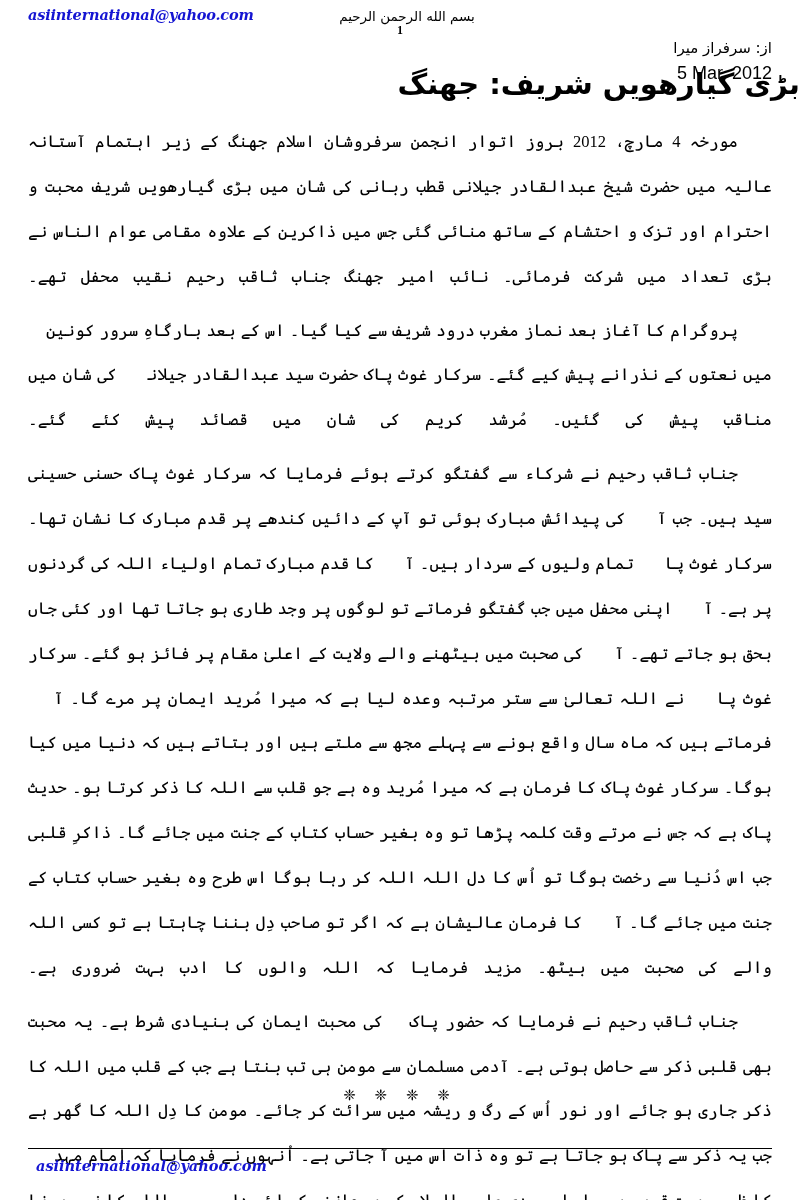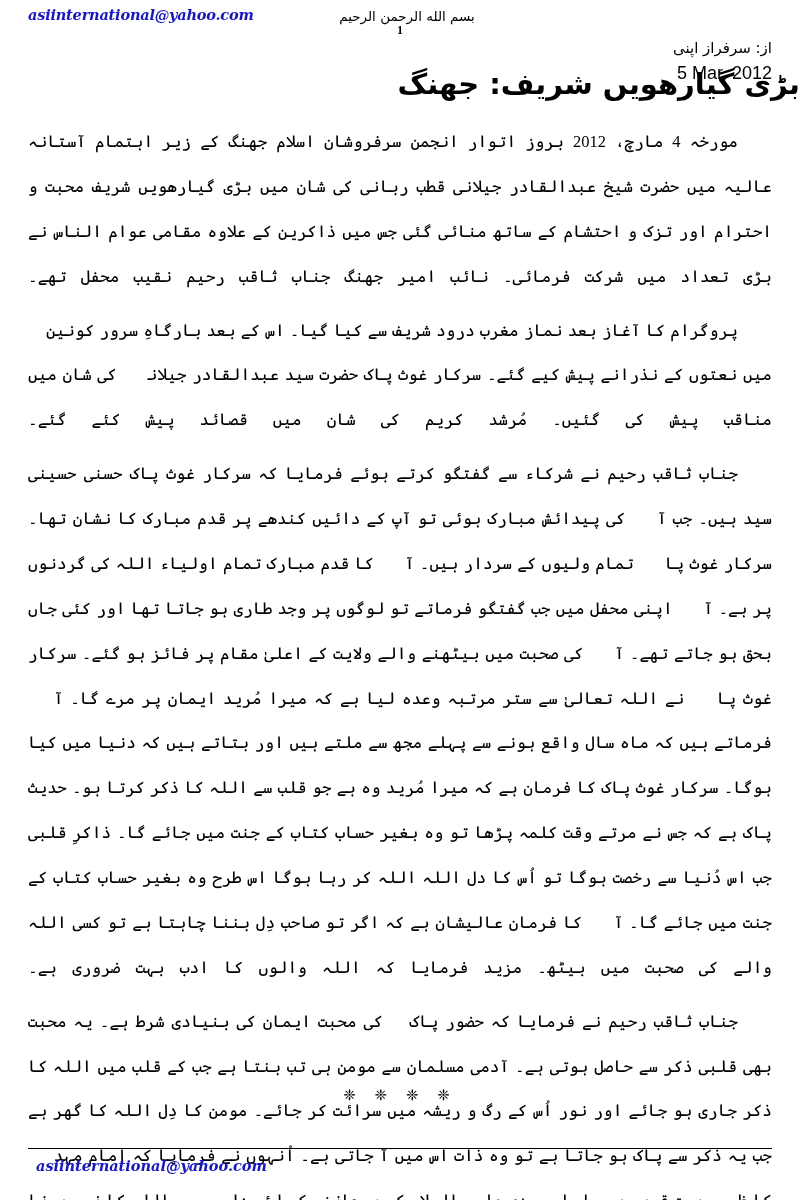--- a/index.html
+++ b/index.html
@@ -199,21 +199,21 @@
 
 <div class="page">
 
   <div class="header-row">
     <div class="header-email">asiinternational@yahoo.com</div>
     <div class="bismillah">بسم الله الرحمن الرحيم</div>
     <div class="page-number">1</div>
   </div>
 
   <div class="byline-block">
-    <div class="byline-author">از: سرفراز اپنی</div>
+    <div class="byline-author">از: سرفراز میرا</div>
     <div class="byline-date">5 Mar, 2012</div>
   </div>
 
   <h1 class="title">بڑی گیارھویں شریف: جھنگ</h1>
 
   <div class="body-area">
     <p class="para indent">مورخہ 4 مارچ، 2012 بروز اتوار انجمن سرفروشان اسلام جھنگ کے زیر اہتمام آستانہ عالیہ میں حضرت شیخ عبدالقادر جیلانی قطب ربانی کی شان میں بڑی گیارھویں شریف محبت و احترام اور تزک و احتشام کے ساتھ منائی گئی جس میں ذاکرین کے علاوہ مقامی عوام الناس نے بڑی تعداد میں شرکت فرمائی۔ نائب امیر جھنگ جناب ثاقب رحیم نقیب محفل تھے۔</p>
     <p class="para indent">پروگرام کا آغاز بعد نماز مغرب درود شریف سے کیا گیا۔ اس کے بعد بارگاہِ سرور کونین ﷺ میں نعتوں کے نذرانے پیش کیے گئے۔ سرکار غوث پاک حضرت سید عبدالقادر جیلانیؒ کی شان میں مناقب پیش کی گئیں۔ مُرشد کریم کی شان میں قصائد پیش کئے گئے۔</p>
     <p class="para indent">جناب ثاقب رحیم نے شرکاء سے گفتگو کرتے ہوئے فرمایا کہ سرکار غوث پاک حسنی حسینی سید ہیں۔ جب آپؒ کی پیدائش مبارک ہوئی تو آپ کے دائیں کندھے پر قدم مبارک کا نشان تھا۔ سرکار غوث پاکؒ تمام ولیوں کے سردار ہیں۔ آپؒ کا قدم مبارک تمام اولیاء اللہ کی گردنوں پر ہے۔ آپؒ اپنی محفل میں جب گفتگو فرماتے تو لوگوں پر وجد طاری ہو جاتا تھا اور کئی جاں بحق ہو جاتے تھے۔ آپؒ کی صحبت میں بیٹھنے والے ولایت کے اعلیٰ مقام پر فائز ہو گئے۔ سرکار غوث پاکؒ نے اللہ تعالیٰ سے ستر مرتبہ وعدہ لیا ہے کہ میرا مُرید ایمان پر مرے گا۔ آپؒ فرماتے ہیں کہ ماہ سال واقع ہونے سے پہلے مجھ سے ملتے ہیں اور بتاتے ہیں کہ دنیا میں کیا ہوگا۔ سرکار غوث پاک کا فرمان ہے کہ میرا مُرید وہ ہے جو قلب سے اللہ کا ذکر کرتا ہو۔ حدیث پاک ہے کہ جس نے مرتے وقت کلمہ پڑھا تو وہ بغیر حساب کتاب کے جنت میں جائے گا۔ ذاکرِ قلبی جب اس دُنیا سے رخصت ہوگا تو اُس کا دل اللہ اللہ کر رہا ہوگا اس طرح وہ بغیر حساب کتاب کے جنت میں جائے گا۔ آپؒ کا فرمان عالیشان ہے کہ اگر تو صاحب دِل بننا چاہتا ہے تو کسی اللہ والے کی صحبت میں بیٹھ۔ مزید فرمایا کہ اللہ والوں کا ادب بہت ضروری ہے۔</p>
     <p class="para indent">جناب ثاقب رحیم نے فرمایا کہ حضور پاک ﷺ کی محبت ایمان کی بنیادی شرط ہے۔ یہ محبت بھی قلبی ذکر سے حاصل ہوتی ہے۔ آدمی مسلمان سے مومن ہی تب بنتا ہے جب کے قلب میں اللہ کا ذکر جاری ہو جائے اور نور اُس کے رگ و ریشہ میں سرائت کر جائے۔ مومن کا دِل اللہ کا گھر ہے جب یہ ذکر سے پاک ہو جاتا ہے تو وہ ذات اس میں آ جاتی ہے۔ اُنہوں نے فرمایا کہ امام مہدیؑ کا ظہور بہت قریب ہے۔ امام مہدی علیہ السلام کو پہچاننے کے لئے دِلوں میں اللہ کا نور ہونا بہت ضروری ہے۔</p>

